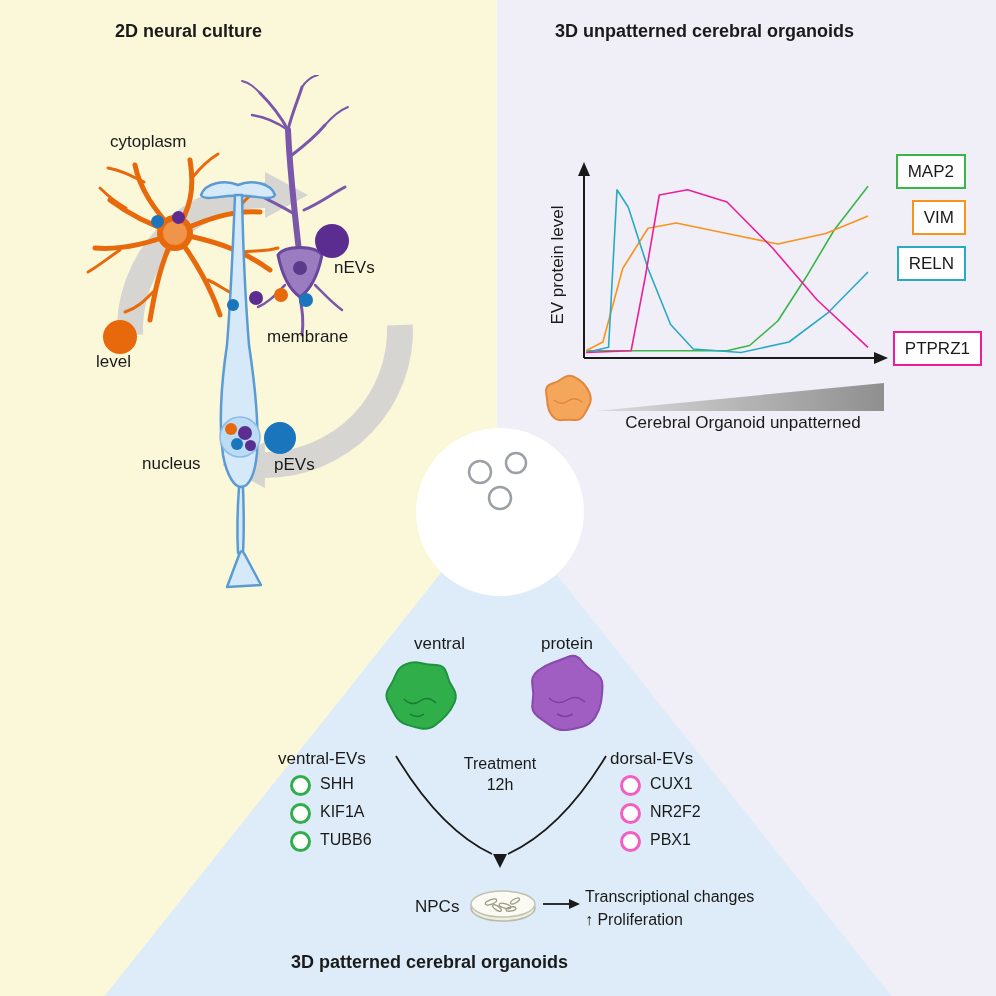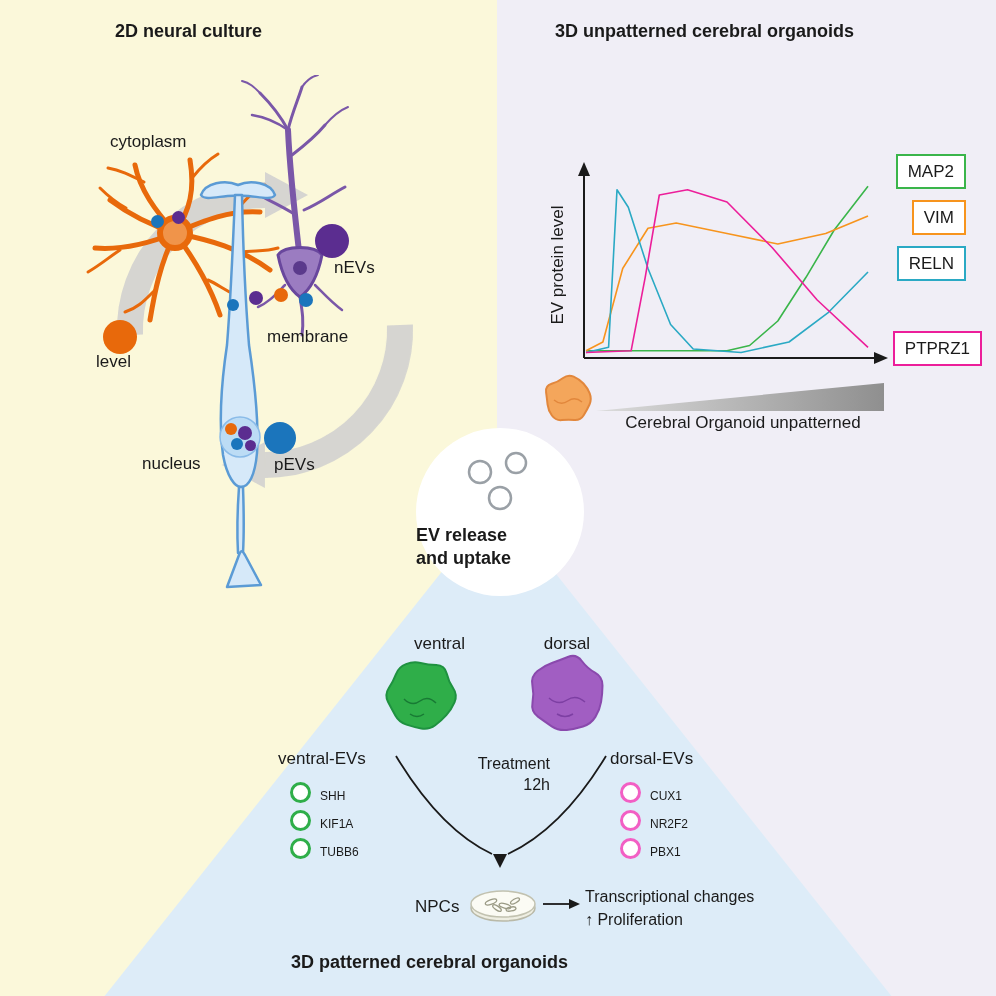--- a/index.html
+++ b/index.html
@@ -26,21 +26,21 @@
   }
   .legend-map2{border-color:#3ab54a}
   .legend-vim{border-color:#f7941d}
   .legend-reln{border-color:#2aa9c4}
   .legend-ptprz1{border-color:#ec1e9a}
   .wedge{
     position:absolute;left:596px;top:383px;width:288px;height:28px;
     background:linear-gradient(90deg,#dcdcdc,#8f8f8f);
     clip-path:polygon(0 100%,100% 0,100% 100%);
   }
-  .marker-row{display:flex;align-items:flex-end;gap:9px;height:28px;font-size:12px}
+  .marker-row{display:flex;align-items:flex-start;gap:9px;height:28px;font-size:16px}
   .marker-dot{width:15px;height:15px;border-radius:50%;border:3px solid #2fae49;background:#fff;flex:0 0 auto}
   .marker-dot.pink{border-color:#f25fc4}
   .ev-dot{position:absolute;border-radius:50%}
   .ylabel{transform:rotate(-90deg);transform-origin:center;text-align:center}
 </style>
 </head>
 <body>
 
 <div class="bg bg-left"></div>
 <div class="bg bg-right"></div>
@@ -170,28 +170,24 @@
 </svg>
 
 <div class="hub">
   <svg width="168" height="92" viewBox="0 0 168 92">
     <g fill="#fff" stroke="#9aa0a6" stroke-width="2.5">
       <circle cx="64" cy="44" r="11"></circle>
       <circle cx="100" cy="35" r="10"></circle>
       <circle cx="84" cy="70" r="11"></circle>
     </g>
   </svg>
-  <div class="title" style="font-size:18px;line-height:23px">
-    <div>EV release</div>
-    <div>and uptake</div>
-  </div>
 </div>
 
 <div class="abs label" style="left:385px;top:634px;width:80px;text-align:right">ventral</div>
-<div class="abs label" style="left:527px;top:634px;width:80px;text-align:center">dorsal</div>
+<div class="abs label" style="left:527px;top:634px;width:80px;text-align:center">protein</div>
 
 <svg class="abs" style="left:372px;top:654px" width="98" height="82" viewBox="0 0 98 82">
   <path fill="#2fae49" stroke="#1f9240" stroke-width="2" stroke-linejoin="round" d="M82.5,48.3 Q79.3,55.6 74.3,61.1 Q69.4,66.6 63.2,71.2 Q56.9,75.8 49.3,74.4 Q41.7,73.0 34.5,70.6 Q27.2,68.3 23.5,61.7 Q19.8,55.1 16.1,48.0 Q12.4,41.0 16.7,34.3 Q21.1,27.6 23.9,20.3 Q26.6,12.9 34.0,10.1 Q41.3,7.3 48.6,9.0 Q55.9,10.8 64.3,11.0 Q72.7,11.2 74.7,19.5 Q76.6,27.7 81.2,34.3 Q85.7,41.0 82.5,48.3 Z"></path>
   <path d="M32,45 q8,8 16,2 q8,-6 16,2" stroke="#187a34" stroke-width="1.5" fill="none"></path>
   <path d="M38,60 q7,5 14,0" stroke="#187a34" stroke-width="1.5" fill="none"></path>
 </svg>
 <svg class="abs" style="left:515px;top:650px" width="104" height="88" viewBox="0 0 104 88">
   <path fill="#a15ec2" stroke="#8a49ad" stroke-width="2" stroke-linejoin="round" d="M86.1,51.9 Q84.8,59.8 80.4,66.9 Q76.0,74.0 68.0,76.5 Q60.0,79.0 51.8,79.9 Q43.6,80.8 36.7,76.3 Q29.9,71.7 22.9,66.6 Q15.8,61.4 17.5,52.7 Q19.2,44.0 17.4,35.2 Q15.6,26.5 22.5,21.0 Q29.4,15.6 36.9,13.0 Q44.3,10.4 52.8,7.0 Q61.2,3.5 66.8,11.0 Q72.4,18.4 80.0,22.6 Q87.6,26.8 87.5,35.4 Q87.4,44.0 86.1,51.9 Z"></path>
   <path d="M34,48 q9,8 18,2 q9,-6 18,2" stroke="#7d3fa3" stroke-width="1.5" fill="none"></path>
   <path d="M42,64 q8,5 16,0" stroke="#7d3fa3" stroke-width="1.5" fill="none"></path>
@@ -206,21 +202,21 @@
   <div class="marker-row">
     <span class="marker-dot"></span>
     <span>KIF1A</span>
   </div>
   <div class="marker-row">
     <span class="marker-dot"></span>
     <span>TUBB6</span>
   </div>
 </div>
 
-<div class="abs small" style="left:450px;top:753px;width:100px;text-align:right;line-height:21px">
+<div class="abs small" style="left:450px;top:753px;width:100px;text-align:center;line-height:21px">
   <div>Treatment</div>
   <div>12h</div>
 </div>
 
 <div class="abs label bold" style="left:610px;top:749px">dorsal-EVs</div>
 <div class="abs" style="left:620px;top:775px">
   <div class="marker-row">
     <span class="marker-dot pink"></span>
     <span>CUX1</span>
   </div>

